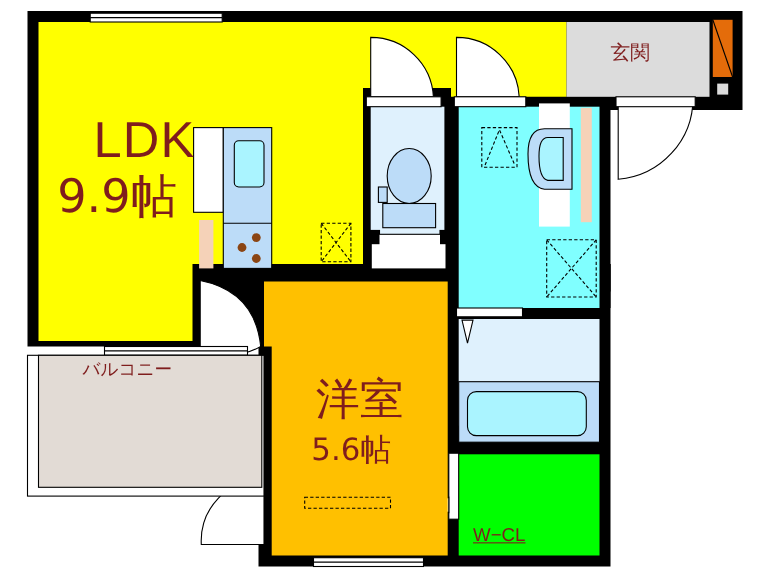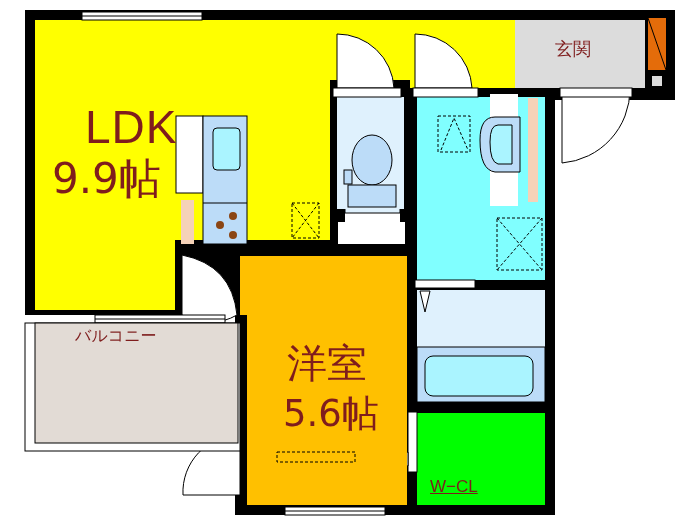--- a/index.html
+++ b/index.html
@@ -4,21 +4,21 @@
 <style>
   html, body { margin: 0; padding: 0; background: #ffffff; }
   body { width: 700px; height: 525px; position: relative; overflow: hidden; font-family: "Liberation Sans", "DejaVu Sans", sans-serif; }
   svg { position: absolute; left: 0; top: 0; }
   .lbl { position: absolute; color: #7f1d1d; font-family: "DejaVu Sans", "Liberation Sans", sans-serif; line-height: 1; white-space: nowrap; }
   .ldk-lbl { left: 52px; top: 104px; font-size: 46px; font-family: "Liberation Sans", sans-serif; letter-spacing: 1px; margin-left: 33px; }
   .ldk-size { left: 52px; top: 158px; font-size: 42px; }
   .genkan { left: 555px; top: 40px; font-size: 18px; }
   .balcony { left: 75px; top: 328px; font-size: 16px; }
   .yoshitsu { left: 287px; top: 343px; font-size: 40px; }
-  .yoshitsu-size { left: 283px; top: 395px; font-size: 37px; }
+  .yoshitsu-size { left: 283px; top: 395px; font-size: 28px; }
   .wcl { left: 430px; top: 478px; font-size: 17px; font-family: "Liberation Sans", sans-serif; text-decoration: underline; }
 </style>
 </head>
 <body>
 
 <svg width="700" height="525" viewBox="0 0 700 525" xmlns="http://www.w3.org/2000/svg">
 
   <g>
     <rect x="25" y="10" width="320" height="305" fill="#000"></rect>
     <rect x="330" y="10" width="345" height="90" fill="#000"></rect>

